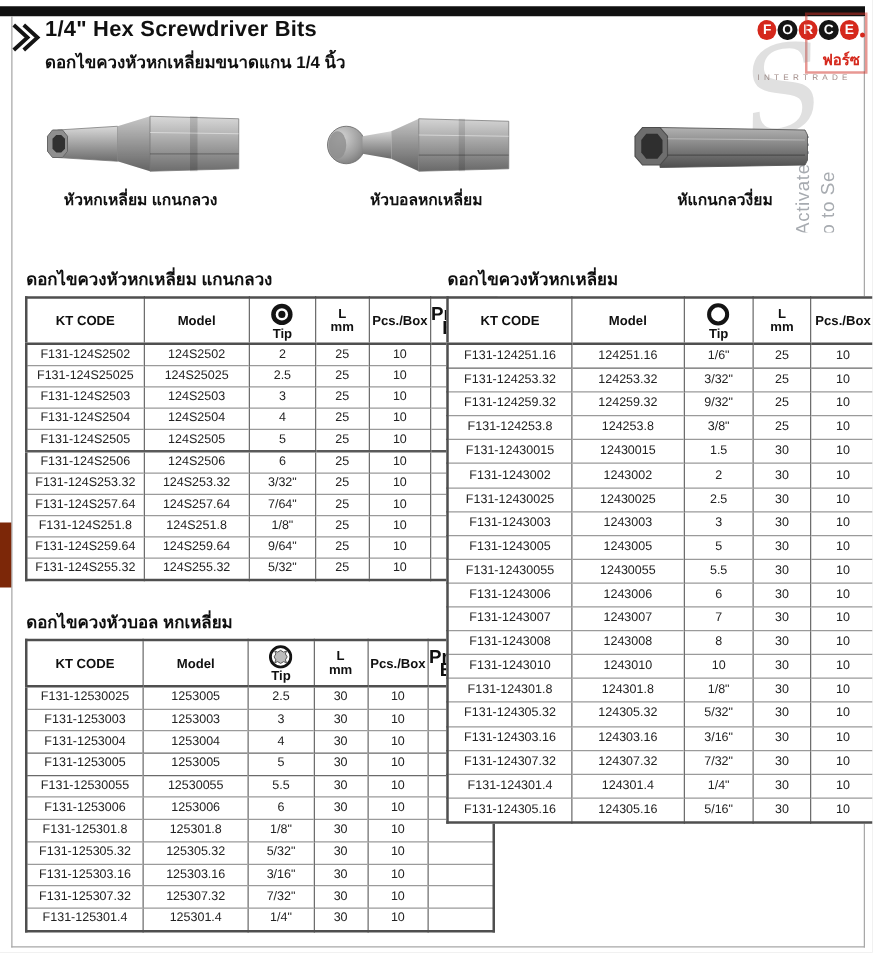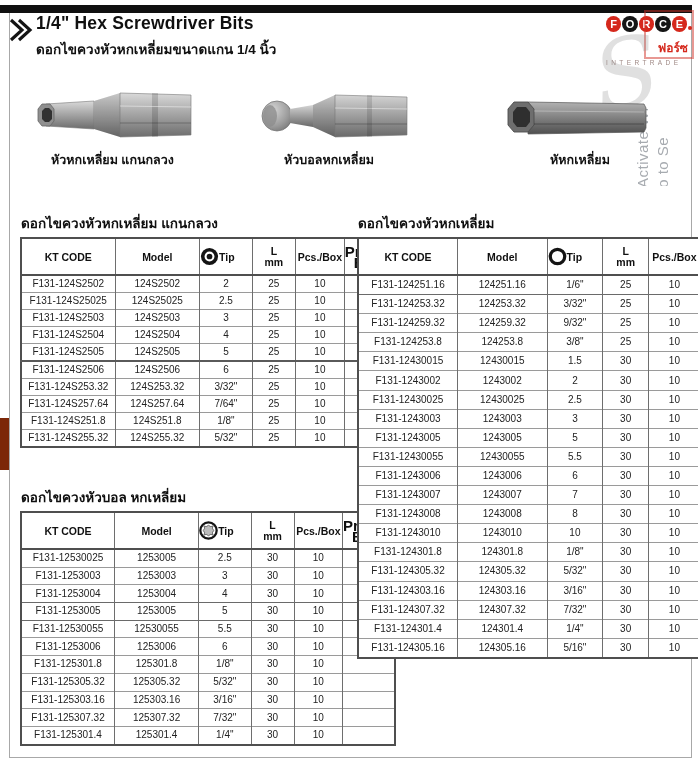--- a/index.html
+++ b/index.html
@@ -36,41 +36,41 @@
   .bigS{position:absolute;left:594px;top:26px;font-family:"DejaVu Serif",serif;font-style:italic;
         font-size:95px;line-height:1;color:rgba(145,145,145,.28);transform:rotate(-10deg);pointer-events:none;}
   .actwrap{position:absolute;left:628px;top:4px;width:62px;height:182px;overflow:hidden;pointer-events:none;}
   .act{position:absolute;white-space:nowrap;font-size:15px;color:#a7abb0;transform:rotate(-90deg);transform-origin:0 0;letter-spacing:.5px;}
   .act1{left:6px;top:184px;} .act2{left:26px;top:196px;}
   .wm-co{position:absolute;left:228px;top:360px;font-size:27px;letter-spacing:1.5px;color:#8f8f8f;opacity:.45;pointer-events:none;}
 
   
   .bit{position:absolute;}
   .plabel{position:absolute;top:150px;text-align:center;font-size:12.5px;font-weight:bold;color:#101010;}
-  .pl1{left:30px;width:165px;} .pl2{left:244px;width:170px;} .pl3{left:500px;width:160px;}
+  .pl1{left:30px;width:165px;} .pl2{left:256px;width:170px;} .pl3{left:500px;width:160px;}
 
   
   .tblsec{position:absolute;}
   .tbl-title{font-size:13.5px;font-weight:bold;color:#0e0e0e;margin:0 0 3px 1px;}
   table{border-collapse:collapse;table-layout:fixed;width:100%;background:#fff;border:2px solid #4f4f4f;}
   th{font-size:10.5px;font-weight:bold;text-align:center;vertical-align:middle;
      border-right:1.5px solid #6e6e6e;border-bottom:2px solid #4f4f4f;padding:1px 0;color:#101010;}
   th:last-child,td:last-child{border-right:none;}
   thead tr{height:37px;}
   td{font-size:10px;text-align:center;border-right:1.5px solid #6e6e6e;border-top:1px solid #9a9a9a;
      color:#222;overflow:hidden;white-space:nowrap;padding:0;}
   .t1 td{height:16px;line-height:16px;} 
   .t2 td{height:16.7px;line-height:16px;}
   .t3 td{height:18.1px;line-height:18px;}
   .t1 tbody tr:nth-child(6) td{border-top:2px solid #5a5a5a;}
   .t2 tbody tr:nth-child(4) td,.t2 tbody tr:nth-child(5) td{border-top:1.8px solid #6a6a6a;}
   .t3 tbody tr:nth-child(2) td,.t3 tbody tr:nth-child(21) td{border-top:1.8px solid #6a6a6a;}
   .hdr2{line-height:11px;}
   .price-th{font-size:15px;line-height:11px;}
-  .tipwrap{display:flex;flex-direction:row;align-items:center;line-height:10px;}
+  .tipwrap{display:flex;flex-direction:column;align-items:center;line-height:10px;}
   .tipwrap svg{display:block;margin-bottom:1px;}
 </style>
 </head>
 <body>
 
 <div class="page">
 
   <div class="topbar"></div>
   <div class="frame"></div>
   <div class="tab"></div>
@@ -156,21 +156,21 @@
     </defs>
     <polygon points="30,6 146,8 148,12 148,32 146,36 30,38" fill="url(#g4)" stroke="#555" stroke-width=".7"></polygon>
     <polygon points="10,13 16,6 30,6 36,13 36,29 30,36 16,36 10,29" fill="#6e6e6e" stroke="#4c4c4c" stroke-width=".9"></polygon>
     <polygon points="15,16 19,11 28,11 32,16 32,26 28,31 19,31 15,26" fill="#2f2f2f"></polygon>
     <line x1="36" y1="15" x2="146" y2="16" stroke="#fff" opacity=".3"></line>
     <line x1="36" y1="28" x2="146" y2="28" stroke="#000" opacity=".3"></line>
   </svg>
 
   <div class="plabel pl1">หัวหกเหลี่ยม แกนกลวง</div>
   <div class="plabel pl2">หัวบอลหกเหลี่ยม</div>
-  <div class="plabel pl3">หัหกเหลี่ยม</div>
+  <div class="plabel pl3">หัแกนกลวงี่ยม</div>
 
   <section class="tblsec" style="left:20px;top:212px;width:378px">
     <div class="tbl-title">ดอกไขควงหัวหกเหลี่ยม แกนกลวง</div>
     <table class="t1">
       <colgroup>
           <col style="width:25%">
           <col style="width:22.5%">
           <col style="width:14%">
           <col style="width:11.5%">
           <col style="width:13%">
@@ -268,20 +268,28 @@
           </tr>
           <tr>
             <td>F131-124S251.8</td>
             <td>124S251.8</td>
             <td>1/8"</td>
             <td>25</td>
             <td>10</td>
             <td></td>
           </tr>
           <tr>
+            <td>F131-124S259.64</td>
+            <td>124S259.64</td>
+            <td>9/64"</td>
+            <td>25</td>
+            <td>10</td>
+            <td></td>
+          </tr>
+          <tr>
             <td>F131-124S255.32</td>
             <td>124S255.32</td>
             <td>5/32"</td>
             <td>25</td>
             <td>10</td>
             <td></td>
           </tr>
         </tbody>
     </table>
   </section>

